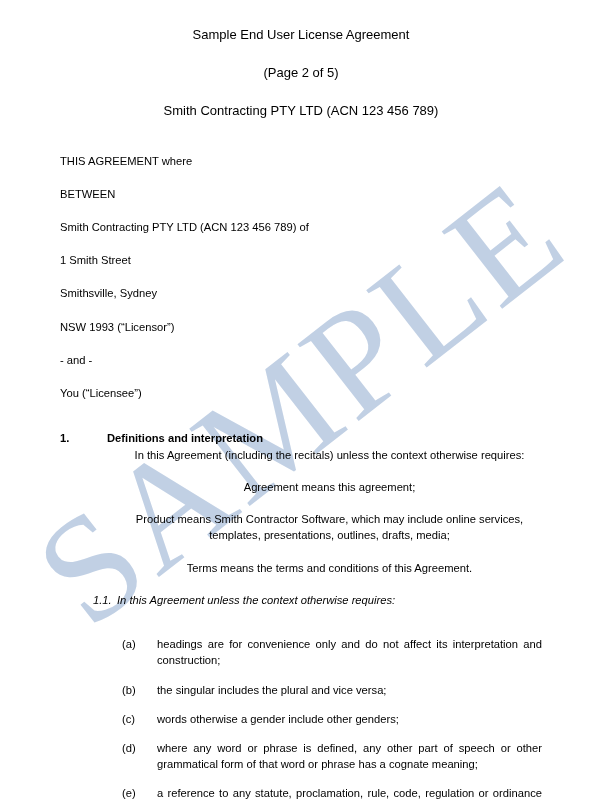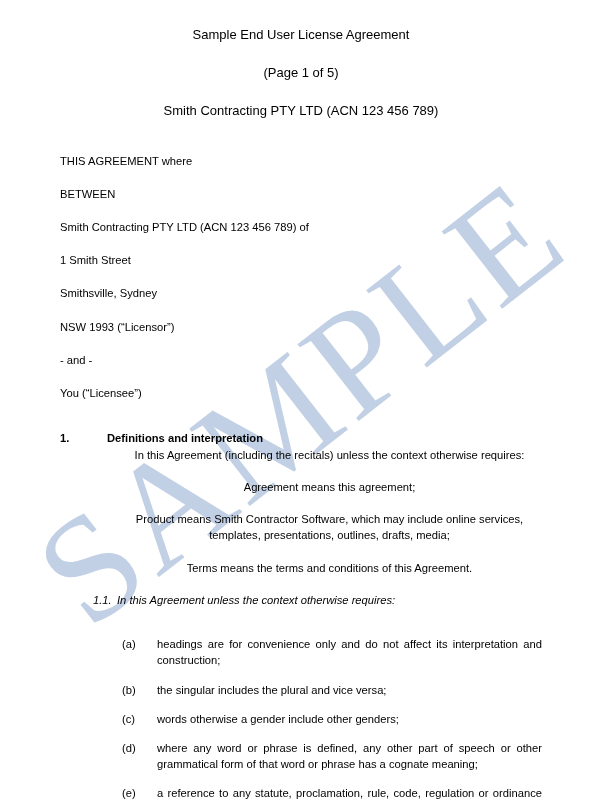--- a/index.html
+++ b/index.html
@@ -110,21 +110,21 @@
 <body>
 
 <div class="page">
 
   <div class="watermark">SAMPLE</div>
 
   <div class="content">
 
     <div class="title-block">
       <div class="title-line">Sample End User License Agreement</div>
-      <div class="title-line">(Page 1 of 5)</div>
+      <div class="title-line">(Page 2 of 5)</div>
       <div class="title-line">Smith Contracting PTY LTD (ACN 123 456 789)</div>
     </div>
 
     <div class="body-block">
 
       <div class="para">
         <b>THIS AGREEMENT</b><span> where</span>
       </div>
 
       <div class="para">

